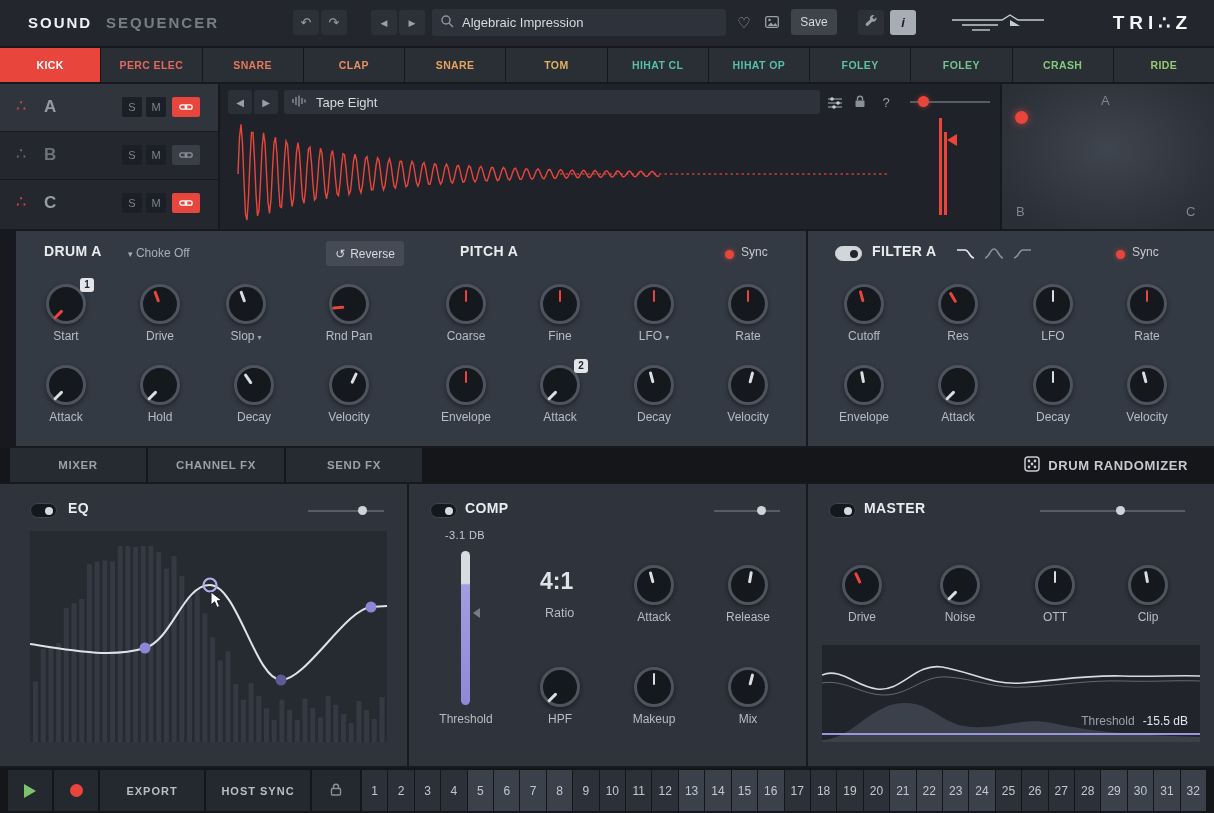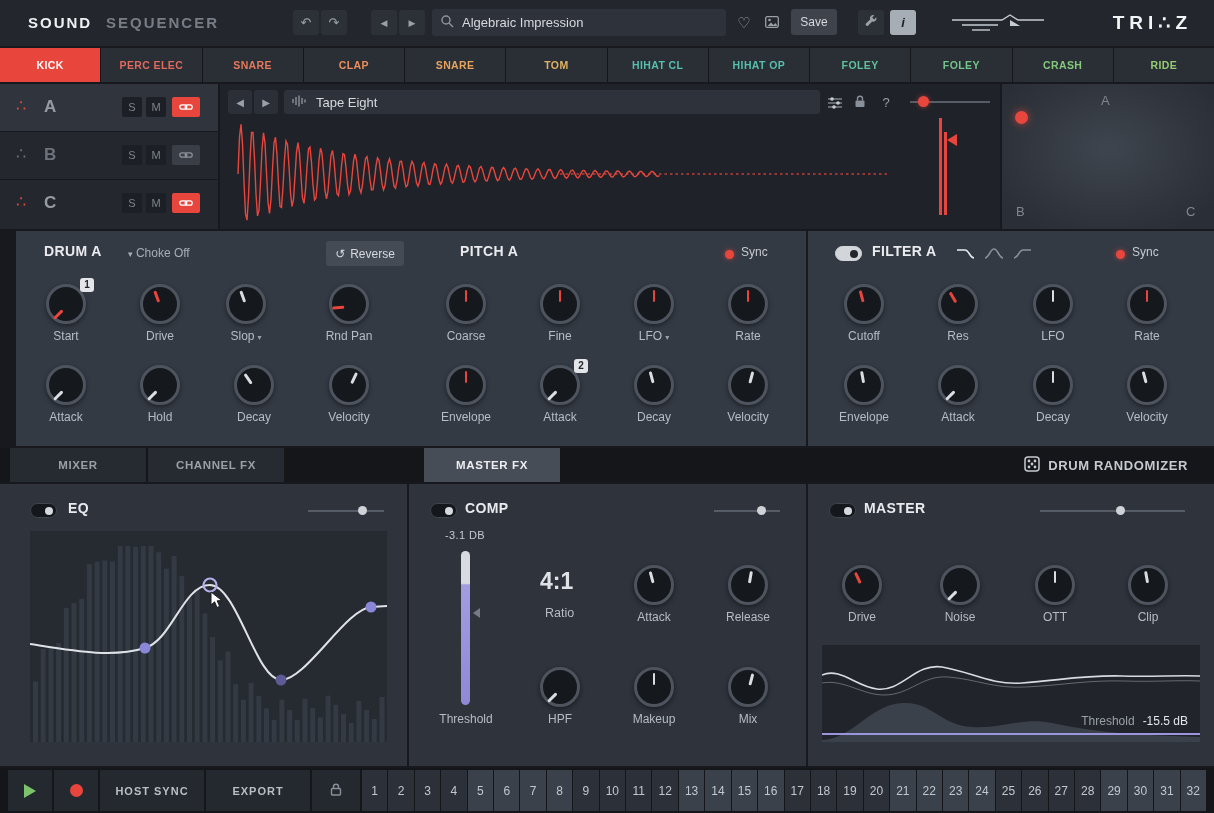--- a/index.html
+++ b/index.html
@@ -362,21 +362,21 @@
           <path d="M2 12 C6 12 7 4 11 4 H19" fill="none" stroke="#8a9099" stroke-width="1.6"></path>
         </svg>
     </span>
     <div class="sync-dot" style="left:308px;top:19px"></div>
     <span class="p-sub" style="left:324px;top:14px;color:#c6cad0">Sync</span>
   </div>
 
   <div class="tabs-row">
     <div class="fx-tab" style="left:10px">MIXER</div>
     <div class="fx-tab" style="left:148px">CHANNEL FX</div>
-    <div class="fx-tab active" style="left:424px">MASTER FX</div>
+    <div class="fx-tab" style="left:286px">SEND FX</div>
     <div class="randomizer">
       <span>
         <svg width="16" height="16">
             <rect x="1" y="1" width="14" height="14" rx="3" fill="none" stroke="#c6cad0" stroke-width="1.5"></rect>
             <g fill="#c6cad0">
               <circle cx="5" cy="5" r="1.4"></circle>
               <circle cx="11" cy="5" r="1.4"></circle>
               <circle cx="8" cy="8" r="1.4"></circle>
               <circle cx="5" cy="11" r="1.4"></circle>
               <circle cx="11" cy="11" r="1.4"></circle>
@@ -696,22 +696,22 @@
       </div>
     </div>
 
   <div class="transport">
     <div class="ttile" style="width:44px">
         <div class="play-tri"></div>
       </div>
     <div class="ttile" style="width:44px">
         <div class="rec-dot"></div>
       </div>
+    <div class="ttile" style="width:104px">EXPORT</div>
     <div class="ttile" style="width:104px">HOST SYNC</div>
-    <div class="ttile" style="width:104px">EXPORT</div>
     <div class="ttile" style="width:48px">
       <span>
         <svg width="12" height="13">
             <rect x="1.5" y="5.5" width="9" height="6.5" rx="1" fill="none" stroke="#8a9099" stroke-width="1.4"></rect>
             <path d="M3.5 5.5 V3.8 a2.5 2.5 0 0 1 5 0 V5.5" fill="none" stroke="#8a9099" stroke-width="1.4"></path>
           </svg>
       </span>
     </div>
     <div class="steps" id="steps-row">
         <div class="step">1</div>

